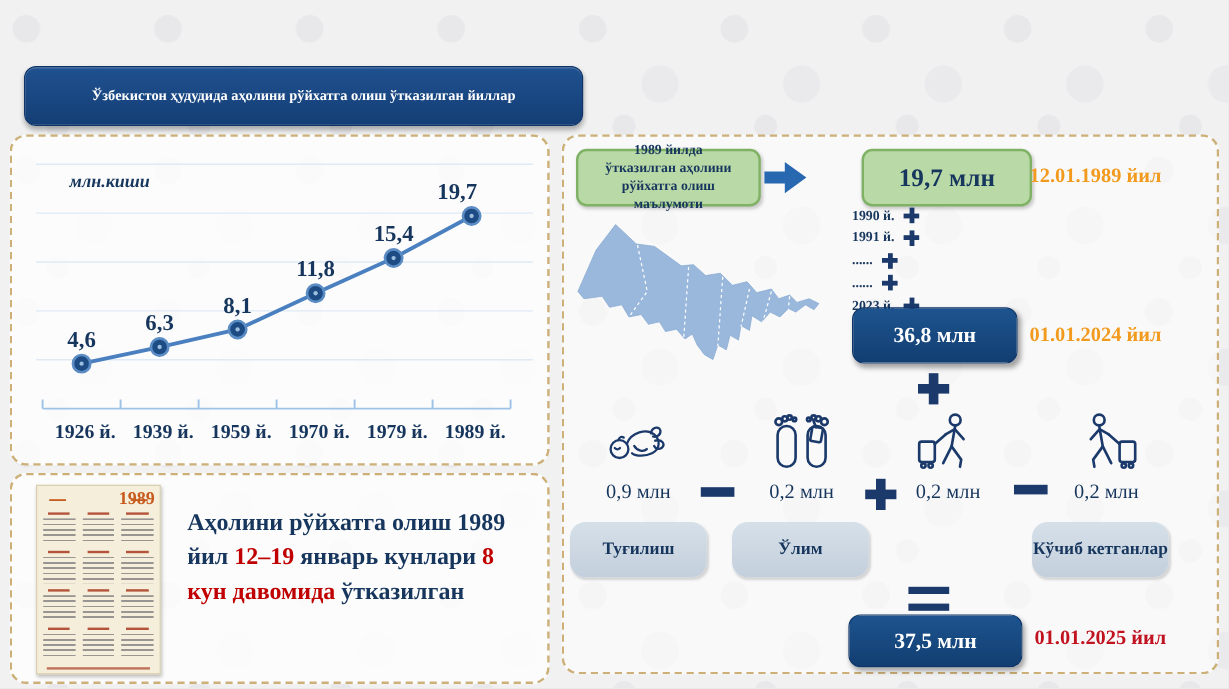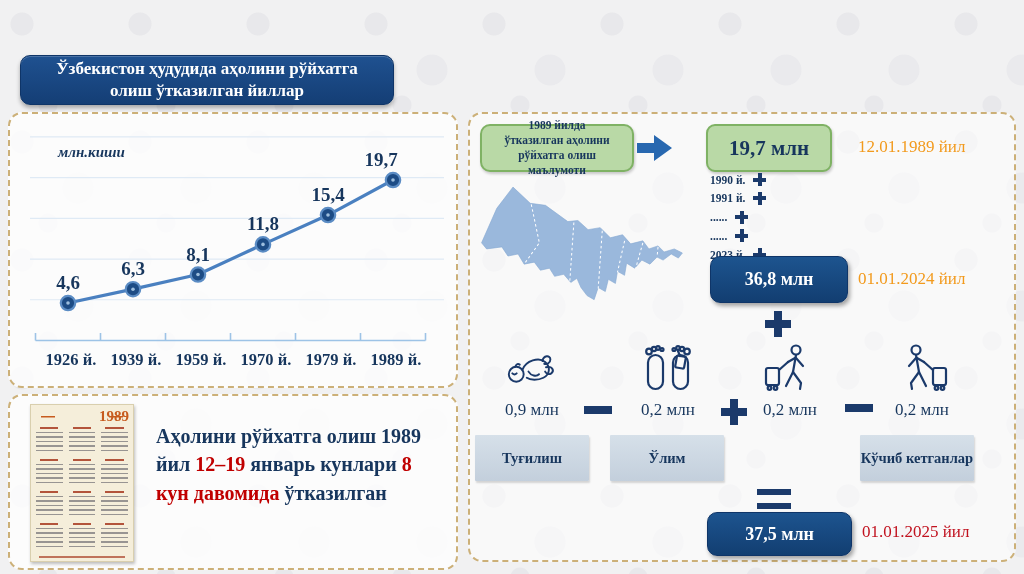--- a/index.html
+++ b/index.html
@@ -20,21 +20,21 @@
   .topbar{position:absolute;left:0;top:0;width:1024px;height:44px;
     background:linear-gradient(#2a5c96,#1f4e88);box-shadow:0 1px 0 rgba(255,255,255,.6);}
   .logo{position:absolute;left:13px;top:4px;width:36px;height:36px;}
   .title{position:absolute;left:62px;top:3px;color:#fff;font-weight:bold;font-size:17px;line-height:1.18;letter-spacing:.3px;}
   .pagenum{position:absolute;left:945px;top:5px;width:40px;text-align:center;color:#fff;font-weight:bold;font-size:22px;}
   
   .sec-head{position:absolute;background:linear-gradient(#235везк,#153f77);border-radius:10px;
     background:linear-gradient(#1f5190,#143e75);border:1px solid #0f3568;
     box-shadow:0 3px 4px rgba(0,0,0,.3), inset 0 1px 0 rgba(255,255,255,.2);
     color:#fff;font-weight:bold;display:flex;align-items:center;justify-content:center;text-align:center;}
-  .sec-head.left{left:20px;top:55px;width:374px;height:50px;font-size:17px;line-height:1.3;padding:0 14px;}
+  .sec-head.left{left:20px;top:55px;width:466px;height:50px;font-size:12px;line-height:1.3;padding:0 14px;}
   .sec-head.right{left:470px;top:60px;width:545px;height:42px;font-size:15px;}
   
   .dpanel{position:absolute;border:2px dashed var(--dash);border-radius:14px;background:rgba(255,255,255,.78);}
   #chart-panel{left:8px;top:112px;width:450px;height:276px;}
   #callout-card{left:8px;top:394px;width:450px;height:176px;}
   #right-panel{left:468px;top:112px;width:548px;height:450px;background:rgba(255,255,255,.55);}
   
   .unit-label{position:absolute;left:48px;top:30px;font-style:italic;font-weight:bold;font-size:15px;color:var(--navy);}
   #census-chart{position:absolute;left:0;top:0;width:446px;height:272px;}
   #census-chart text{font-family:"Liberation Serif","DejaVu Serif",serif;}
@@ -49,23 +49,23 @@
   .cal-month .t{position:absolute;top:1px;left:18%;width:64%;height:2.2px;background:#b3543b;}
   .cal-month .nums{position:absolute;top:6px;left:1px;right:1px;bottom:1px;
     background:repeating-linear-gradient(to bottom, rgba(60,60,75,.5) 0 1.4px, transparent 1.4px 4.4px);}
   .calendar::after{content:"";position:absolute;bottom:3px;left:8px;right:8px;height:2px;background:#b3543b;opacity:.8;}
   .callout-text{position:absolute;left:146px;top:26px;width:286px;font-size:20px;font-weight:bold;line-height:1.42;color:var(--navy);}
   .seg-navy{color:var(--navy);} .seg-red{color:var(--red);}
   
   .green-box{position:absolute;background:var(--green-bg);border:2px solid var(--green-border);border-radius:9px;
     display:flex;align-items:center;justify-content:center;text-align:center;color:var(--navy);font-weight:bold;
     box-shadow:1px 2px 3px rgba(0,0,0,.2);}
-  #census-info{left:10px;top:10px;width:154px;height:48px;font-size:11.5px;line-height:1.3;padding:0 16px;border-radius:10px;}
-  #census-value{left:236px;top:10px;width:126px;height:48px;font-size:21px;}
-  .date-label{position:absolute;font-weight:normal;font-size:17px;white-space:nowrap;}
+  #census-info{left:10px;top:10px;width:154px;height:48px;font-size:11.5px;line-height:1.3;padding:0 16px;}
+  #census-value{left:248px;top:10px;width:142px;height:48px;font-size:21px;}
+  .date-label{position:absolute;font-weight:bold;font-size:17px;white-space:nowrap;}
   .date-orange{color:var(--orange);}
   .date-red{color:#c1121f;}
   #census-date{left:388px;top:23px;}
   .arrow-right{position:absolute;left:166px;top:20px;width:38px;height:28px;}
   .year-list{position:absolute;left:240px;top:58px;width:140px;height:90px;display:flex;flex-direction:column;justify-content:space-between;}
   .year-row{display:flex;align-items:center;gap:8px;height:15px;}
   .year-label{font-size:11.5px;font-weight:bold;color:var(--navy);}
   .mini-plus{position:relative;width:13px;height:13px;flex:0 0 13px;}
   .mini-plus::before{content:"";position:absolute;left:0;top:4.5px;width:13px;height:4px;background:var(--icon-navy);}
   .mini-plus::after{content:"";position:absolute;left:4.5px;top:0;width:4px;height:13px;background:var(--icon-navy);}
@@ -77,21 +77,21 @@
   .op{position:absolute;}
   .op-minus{width:28px;height:8px;background:var(--icon-navy);}
   .op-plus{width:26px;height:26px;}
   .op-plus::before{content:"";position:absolute;left:0;top:9px;width:26px;height:8px;background:var(--icon-navy);}
   .op-plus::after{content:"";position:absolute;left:9px;top:0;width:8px;height:26px;background:var(--icon-navy);}
   .op-equals{width:34px;height:20px;border-top:6px solid var(--icon-navy);border-bottom:6px solid var(--icon-navy);}
   #plus-2024{left:295px;top:197px;}
   .comp-icon{position:absolute;top:228px;width:56px;height:54px;}
   .comp-value{position:absolute;top:286px;width:120px;text-align:center;font-size:17px;font-weight:normal;color:var(--navy);}
   .comp-label{position:absolute;top:321px;width:114px;height:46px;background:linear-gradient(#d6e0e9,#c3cfdc);
-    border-radius:1px;display:flex;align-items:center;justify-content:center;text-align:center;
+    border-radius:13px;display:flex;align-items:center;justify-content:center;text-align:center;
     font-size:14.5px;font-weight:bold;color:var(--navy);line-height:1.15;box-shadow:1px 2px 2px rgba(0,0,0,.15);}
   #op0{left:114px;top:292px;} #op1{left:251px;top:285px;} #op2{left:375px;top:290px;}
   #result-op{left:287px;top:375px;}
   #total2025{left:237px;top:398px;width:145px;height:44px;font-size:18px;}
   #date2025{left:392px;top:408px;}
   svg .stroke{fill:none;stroke:var(--icon-navy);stroke-width:2.2;stroke-linecap:round;stroke-linejoin:round;}
 </style>
 </head>
 <body>
 

